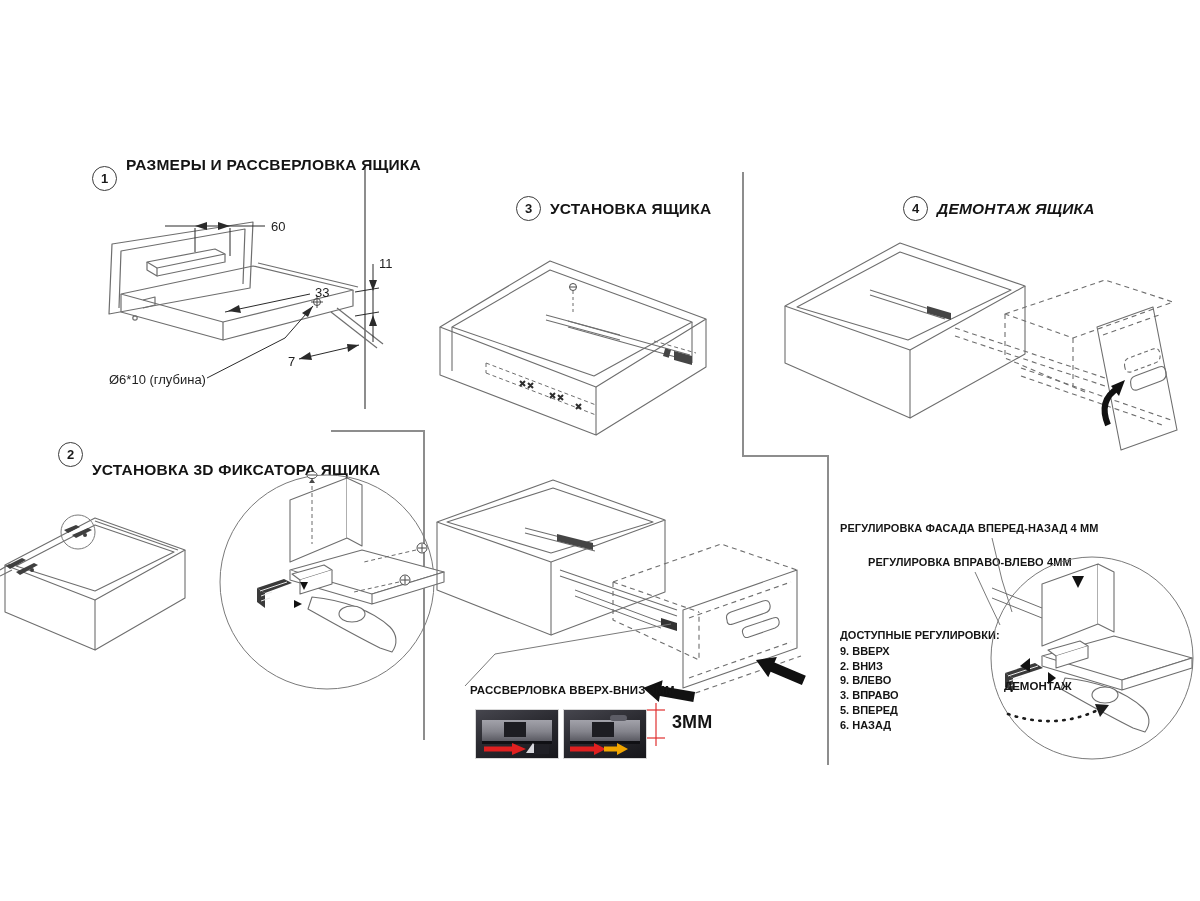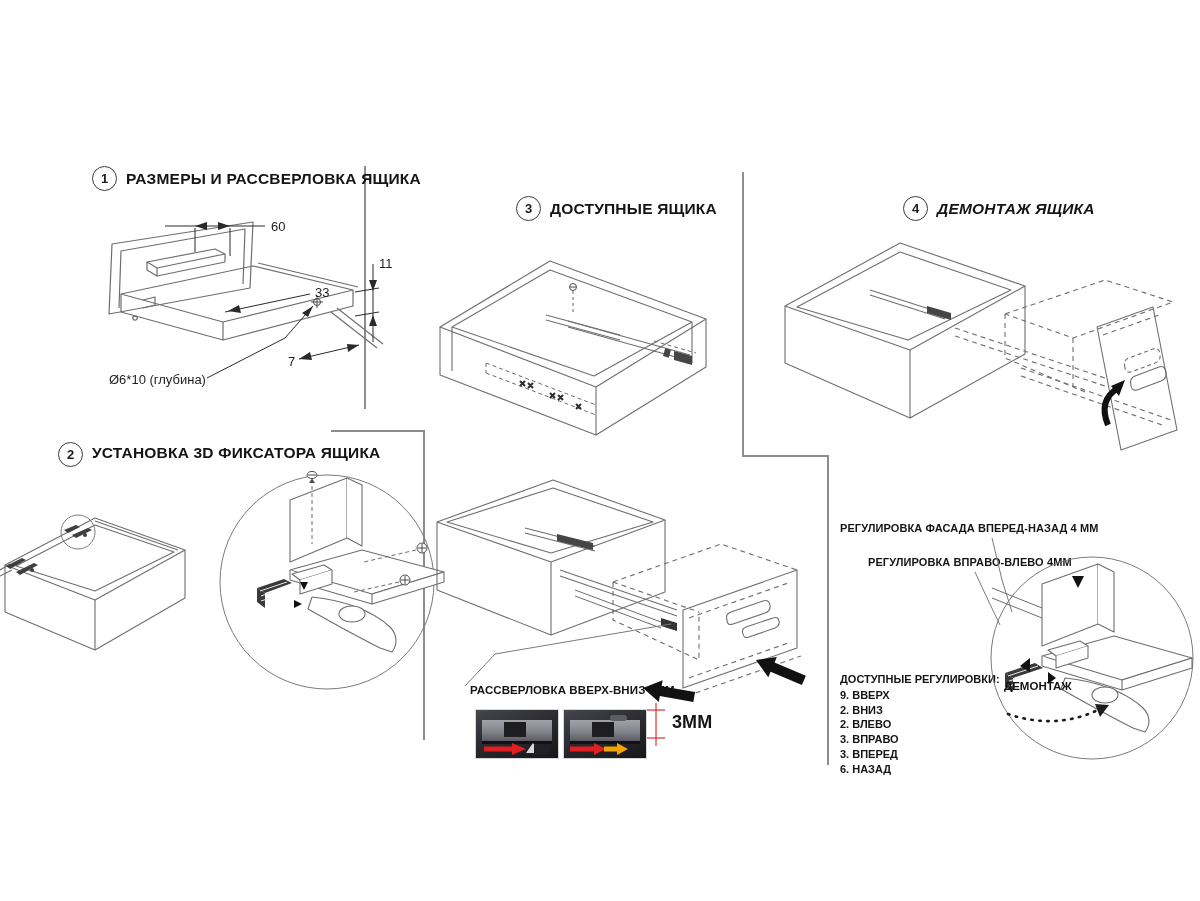--- a/index.html
+++ b/index.html
@@ -11,21 +11,21 @@
     position:absolute;width:23px;height:23px;border:1.6px solid #3c3c3c;border-radius:50%;
     text-align:center;line-height:23px;font-size:13px;font-weight:bold;color:#1a1a1a;background:#fff;
   }
   .sec-title{
     position:absolute;font-size:15.5px;font-weight:bold;color:#141414;white-space:nowrap;letter-spacing:.2px;
   }
   .small-label{
     position:absolute;font-size:11px;font-weight:bold;color:#141414;white-space:nowrap;letter-spacing:.1px;
   }
   .adj-list{position:absolute;font-size:11px;font-weight:bold;color:#141414;line-height:14.8px;}
-  .adj-list .t{margin-bottom:1px;margin-top:44px;}
+  .adj-list .t{margin-bottom:1px;}
   .divider{position:absolute;background:#8d8d8d;}
   svg{position:absolute;overflow:visible;}
   svg text{font-family:"Liberation Sans",sans-serif;}
   .dim-text{font-size:13px;fill:#1e1e1e;}
   .photo{position:absolute;width:82px;height:48px;background:linear-gradient(160deg,#46464e 0%,#2b2b31 45%,#17171b 100%);box-shadow:0 0 0 1px #d8d8d8;}
   .photo .bar{position:absolute;left:6px;top:10px;width:70px;height:21px;background:linear-gradient(#a2a2aa 0%,#84848c 55%,#5a5a62 100%);}
   .photo .notch{position:absolute;left:28px;top:12px;width:22px;height:15px;background:#1d1d22;}
   .photo .edge{position:absolute;left:6px;top:31px;width:70px;height:3px;background:#101014;}
   .photo .cam{position:absolute;left:46px;top:5px;width:17px;height:6px;border-radius:3px;background:#5d5d66;}
   .photo .tri{position:absolute;left:50px;top:33px;width:0;height:0;border-left:7px solid transparent;border-right:7px solid transparent;border-bottom:10px solid #d9d9de;}
@@ -37,27 +37,27 @@
 <div class="sheet">
 
   <div class="divider" style="left:364px;top:166px;width:1.5px;height:243px;"></div>
   <div class="divider" style="left:331px;top:430px;width:93px;height:1.5px;"></div>
   <div class="divider" style="left:423px;top:430px;width:1.5px;height:310px;"></div>
   <div class="divider" style="left:742px;top:172px;width:1.5px;height:284px;"></div>
   <div class="divider" style="left:742px;top:455px;width:86px;height:1.5px;"></div>
   <div class="divider" style="left:827px;top:455px;width:1.5px;height:310px;"></div>
 
   <div class="badge" style="left:92px;top:166px;">1</div>
-  <div class="sec-title" style="left:126px;top:170px;">РАЗМЕРЫ И РАССВЕРЛОВКА ЯЩИКА</div>
+  <div class="sec-title" style="left:126px;top:156px;">РАЗМЕРЫ И РАССВЕРЛОВКА ЯЩИКА</div>
 
   <div class="badge" style="left:58px;top:442px;">2</div>
-  <div class="sec-title" style="left:92px;top:444px;">УСТАНОВКА 3D ФИКСАТОРА ЯЩИКА</div>
+  <div class="sec-title" style="left:92px;top:461px;">УСТАНОВКА 3D ФИКСАТОРА ЯЩИКА</div>
 
   <div class="badge" style="left:516px;top:196px;">3</div>
-  <div class="sec-title" style="left:550px;top:200px;">ДОСТУПНЫЕ ЯЩИКА</div>
+  <div class="sec-title" style="left:550px;top:200px;">УСТАНОВКА ЯЩИКА</div>
 
   <div class="badge" style="left:903px;top:196px;">4</div>
   <div class="sec-title" style="left:937px;top:200px;font-style:italic;">ДЕМОНТАЖ ЯЩИКА</div>
 
   <svg style="left:95px;top:196px;" width="300" height="205" viewBox="0 0 300 205">
     <g stroke="#6e6e6e" stroke-width="1.2" fill="none" stroke-linejoin="round">
 
       <path d="M14,118 L17,48 L158,26 L155,92 Z"></path>
       <path d="M24,112 L26,55 L150,33 L148,88"></path>
 
@@ -321,23 +321,23 @@
     </g>
   </svg>
 
   <div class="small-label" style="left:840px;top:522px;">РЕГУЛИРОВКА ФАСАДА ВПЕРЕД-НАЗАД 4 ММ</div>
   <div class="small-label" style="left:840px;top:556px;margin-left:28px;">РЕГУЛИРОВКА ВПРАВО-ВЛЕВО 4ММ</div>
 
   <div class="adj-list" style="left:840px;top:628px;">
     <div class="t">ДОСТУПНЫЕ РЕГУЛИРОВКИ:</div>
     <div>9. ВВЕРХ</div>
     <div>2. ВНИЗ</div>
-    <div>2. ВЛЕВО</div>
+    <div>9. ВЛЕВО</div>
     <div>3. ВПРАВО</div>
-    <div>3. ВПЕРЕД</div>
+    <div>5. ВПЕРЕД</div>
     <div>6. НАЗАД</div>
   </div>
 
   <svg style="left:930px;top:528px;" width="275" height="232" viewBox="0 0 275 232">
 
     <polyline points="62,10 72,52 82,84" stroke="#7a7a7a" stroke-width="1" fill="none"></polyline>
     <polyline points="45,44 58,72 70,97" stroke="#7a7a7a" stroke-width="1" fill="none"></polyline>
     <circle cx="162" cy="130" r="101" fill="none" stroke="#7a7a7a" stroke-width="1"></circle>
 
     <path d="M62,60 L112,80 M62,70 L112,90" stroke="#6e6e6e" stroke-width="1" fill="none"></path>

